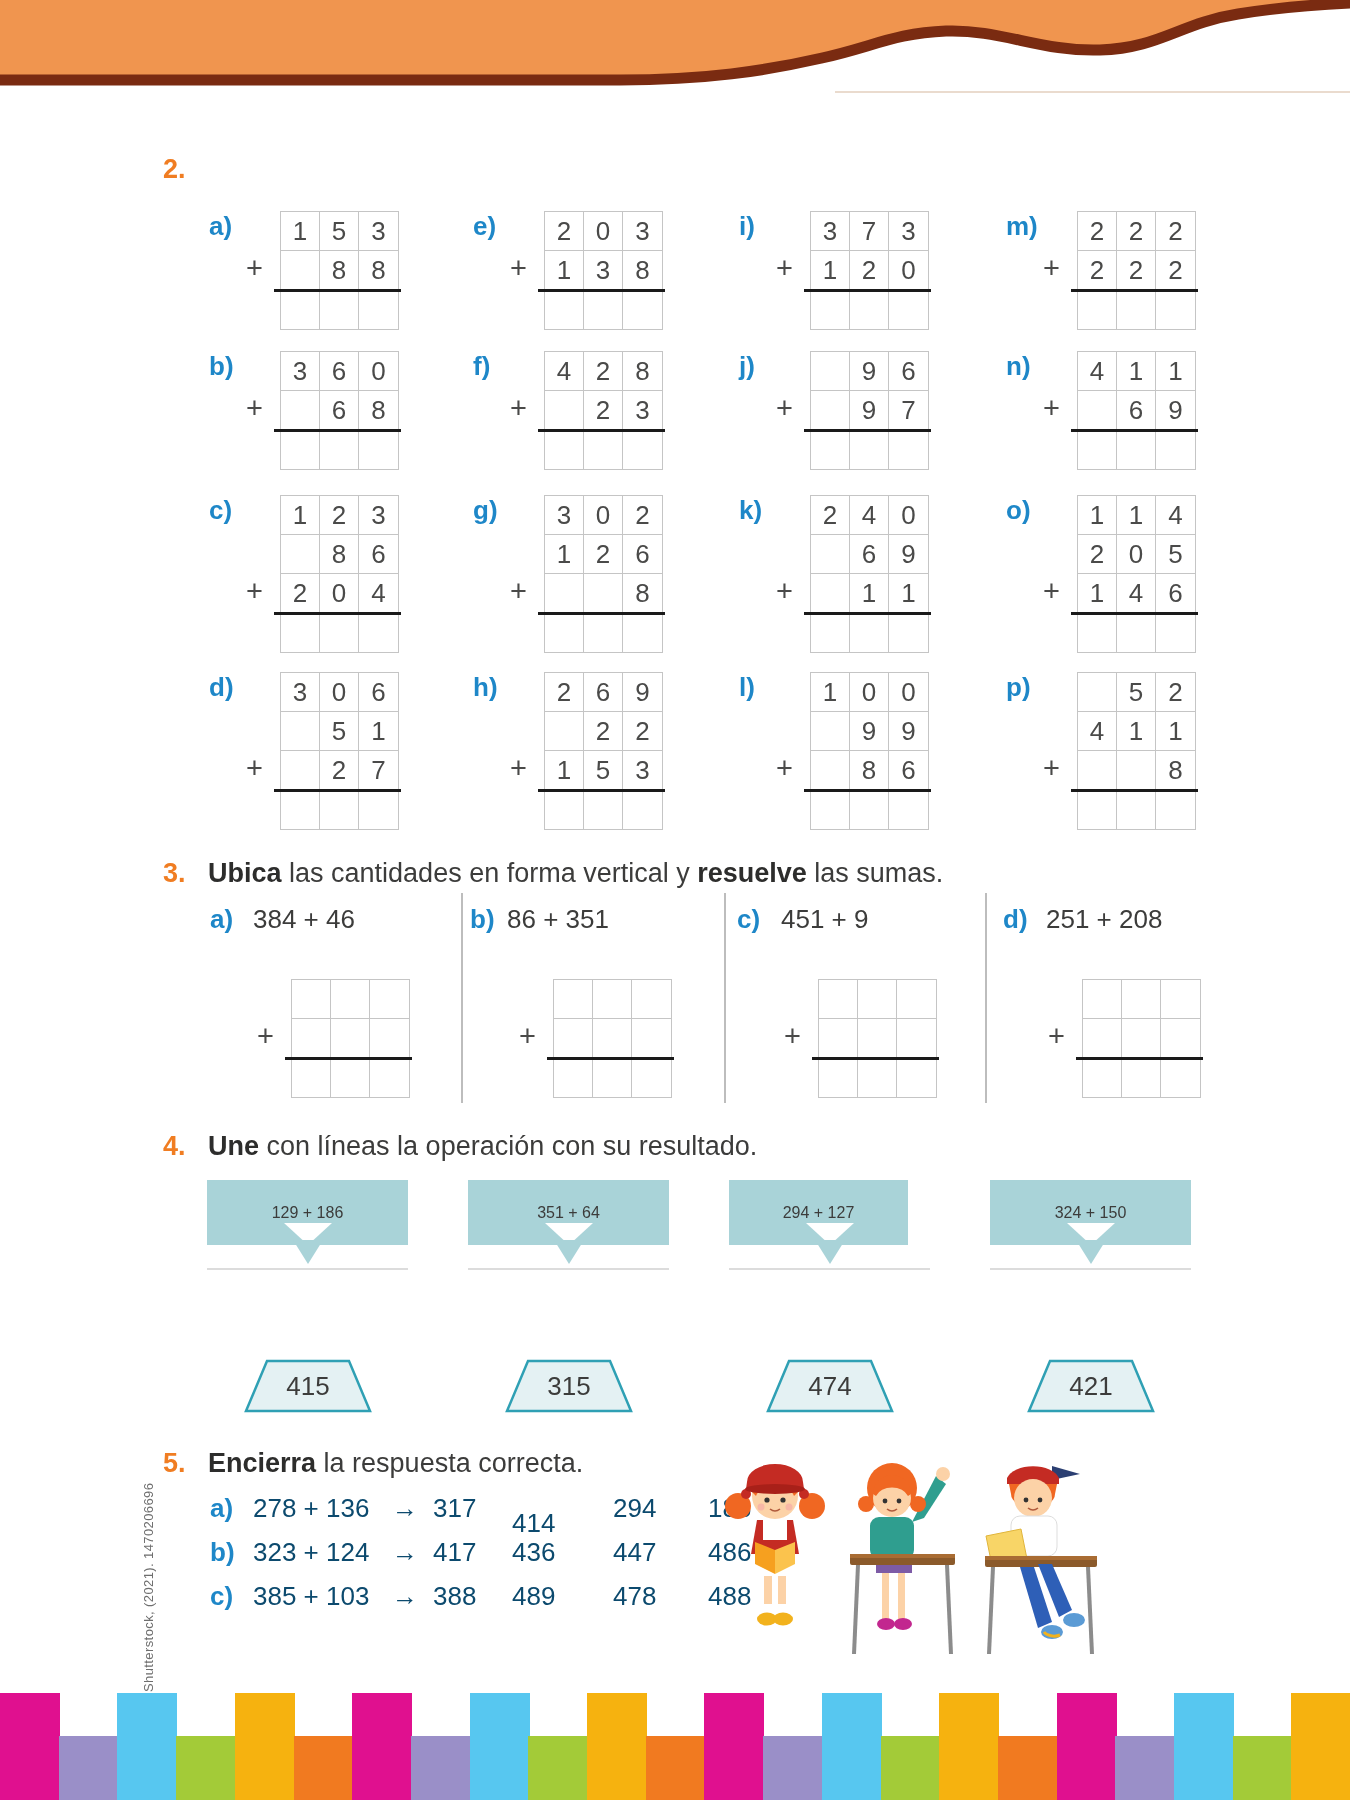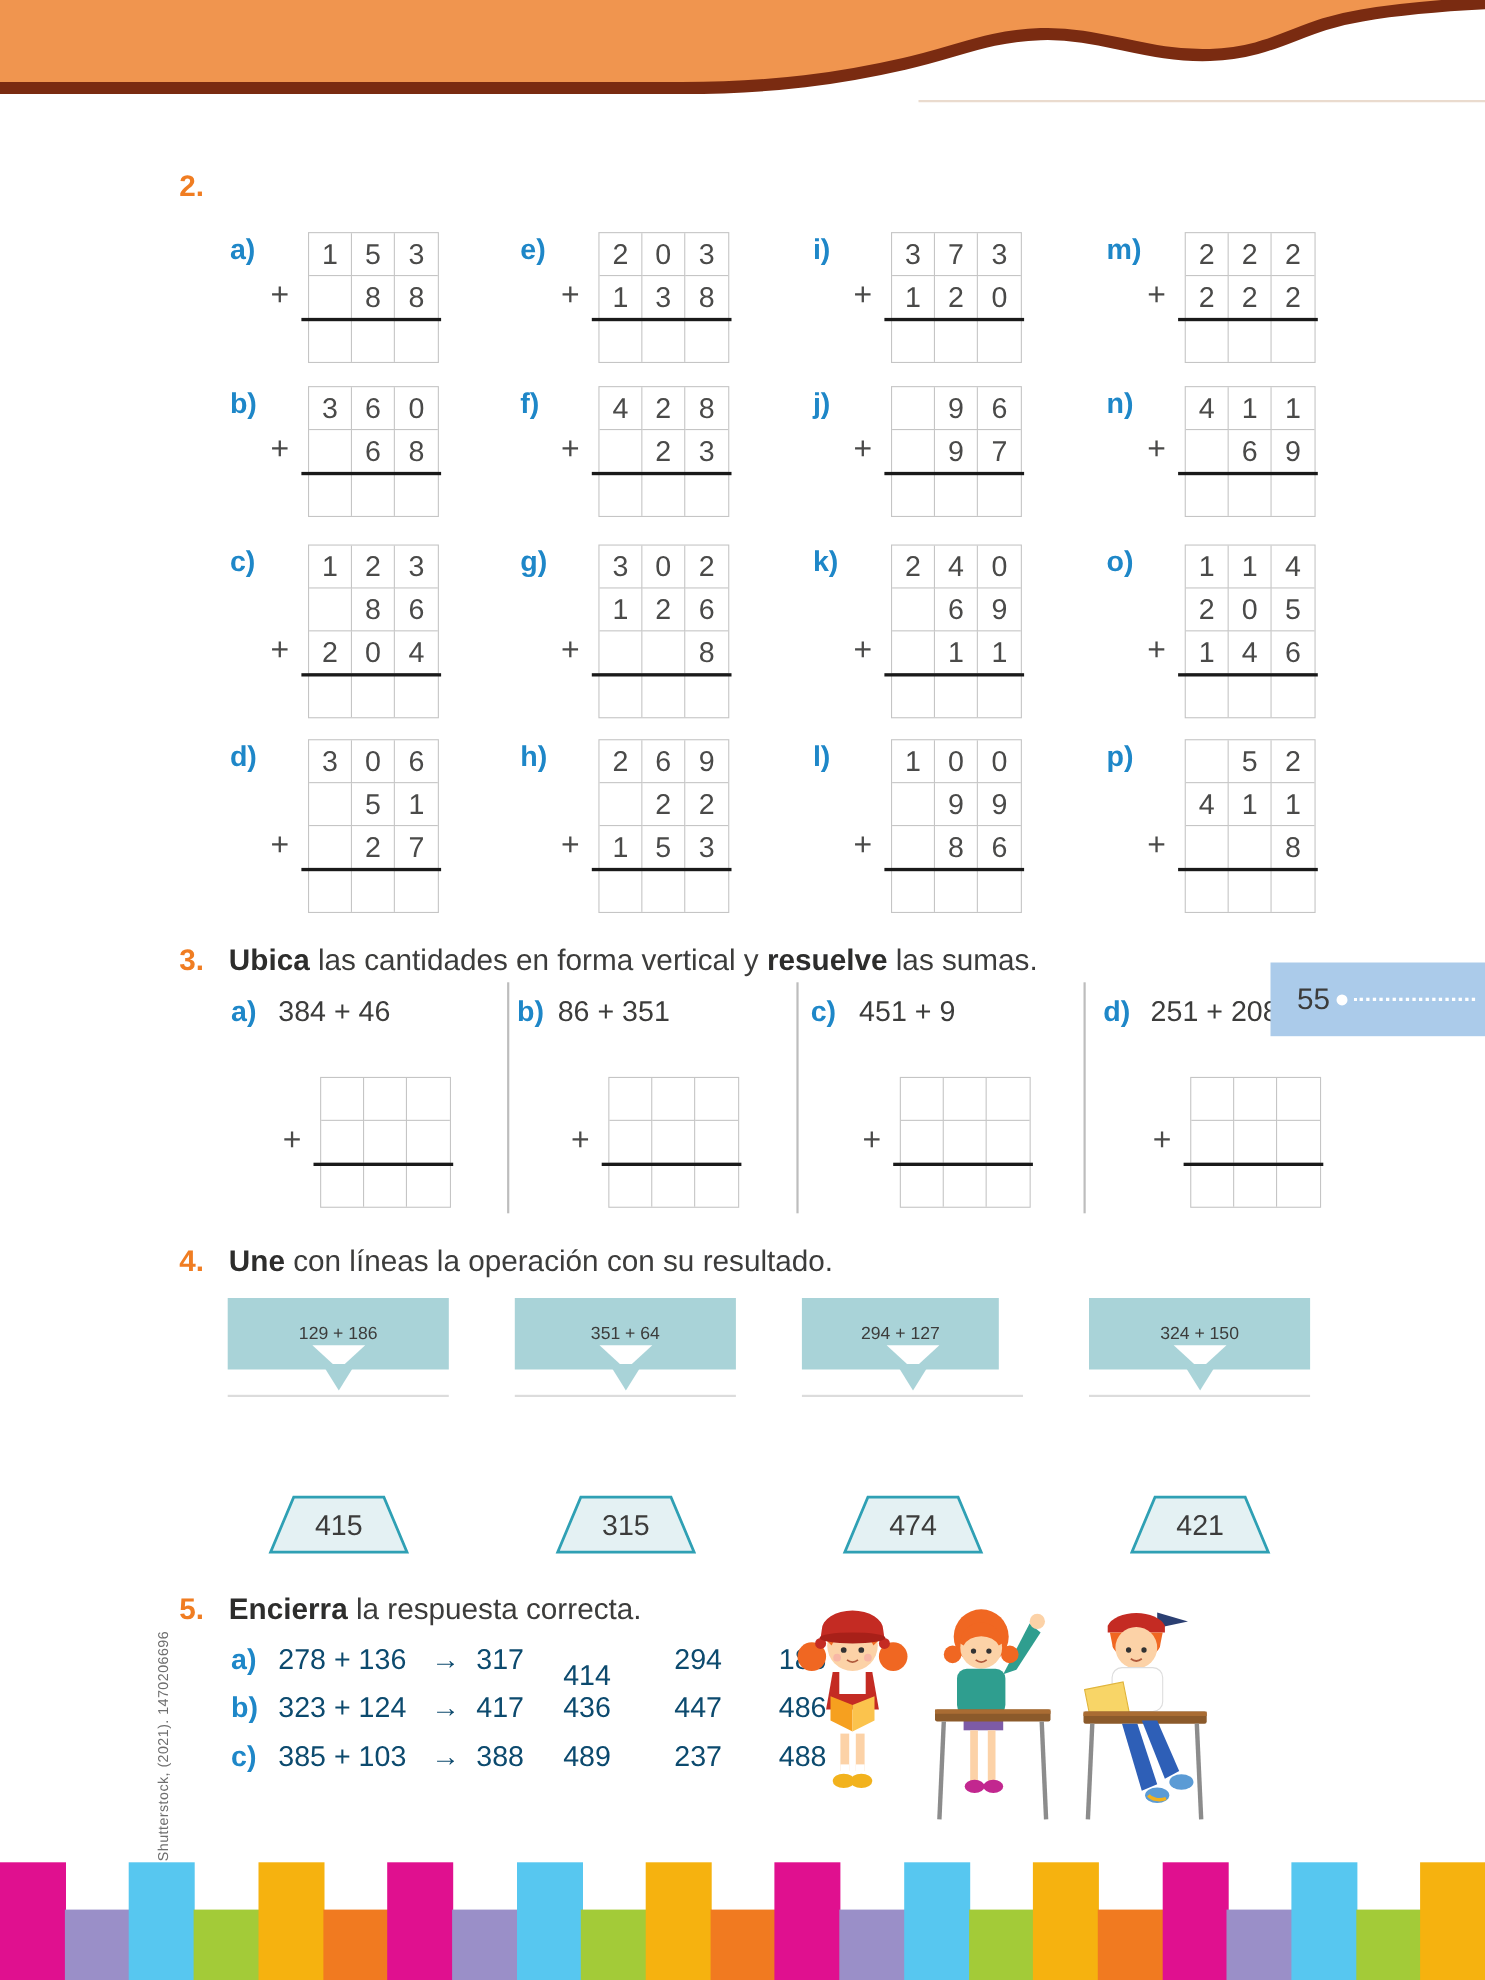--- a/index.html
+++ b/index.html
@@ -358,25 +358,20 @@
         <div class="cell cb"></div>
         <div class="cell cb"></div>
         <div class="cell cr cb"></div>
       </div>
       <div class="sumline" style="left: 1076px; top: 1057px; width: 127px;"></div>
       <div class="divider" style="left: 461px; top: 893px; height: 210px;"></div>
       <div class="divider" style="left: 724px; top: 893px; height: 210px;"></div>
       <div class="divider" style="left: 985px; top: 893px; height: 210px;"></div>
     </div>
 
-  <div id="page-tab">
-    <span class="pnum">55</span>
-    <span class="dot"></span>
-    <span class="dots"></span>
-  </div>
 
   <div class="ex-num" style="left:163px;top:1131px">4.</div>
   <div class="ex-title" style="left:208px;top:1131px"><b>Une</b><span> con líneas la operación con su resultado.</span></div>
   <div id="ex4-area">
       <div class="opbox" style="left: 207px; top: 1180px; width: 201px; height: 65px;">129 + 186</div>
       <div class="tri-w" style="left: 283.5px; top: 1223px;"></div>
       <div class="tri-t" style="left: 292.5px; top: 1240px;"></div>
       <div class="underline" style="left: 207px; top: 1268px; width: 201px;"></div>
       <div class="opbox" style="left: 468px; top: 1180px; width: 201px; height: 65px;">351 + 64</div>
       <div class="tri-w" style="left: 544.5px; top: 1223px;"></div>
@@ -428,21 +423,21 @@
         <span style="left: 302px;">436</span>
         <span style="left: 403px;">447</span>
         <span style="left: 498px;">486</span>
       </div>
       <div class="e5row" style="left: 210px; top: 1581px; width: 560px;">
         <span class="lab" style="left: 0px;">c)</span>
         <span style="left: 43px;">385 + 103</span>
         <span style="left: 182px;">→</span>
         <span style="left: 223px;">388</span>
         <span style="left: 302px;">489</span>
-        <span style="left: 403px;">237</span>
+        <span style="left: 403px;">478</span>
         <span style="left: 498px;">488</span>
       </div>
     </div>
 
   <div id="credit">Shutterstock, (2021). 1470206696</div>
 
   <svg class="abs" style="left:700px;top:1442px" width="410" height="222" viewBox="0 0 410 222">
 
     <g>
       <circle cx="38" cy="64" r="13" fill="#F06722"></circle>

